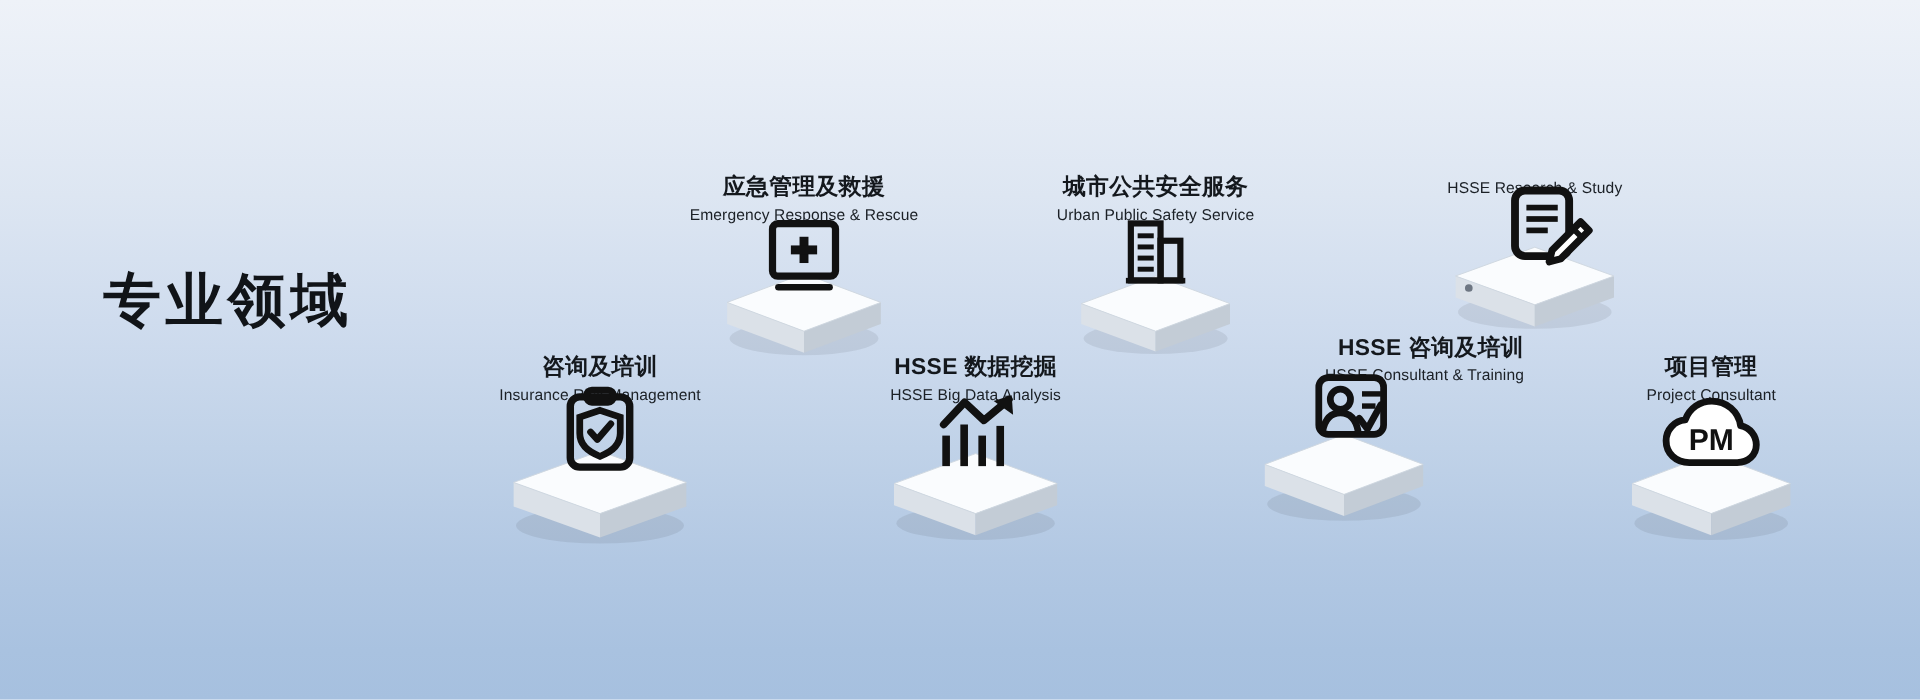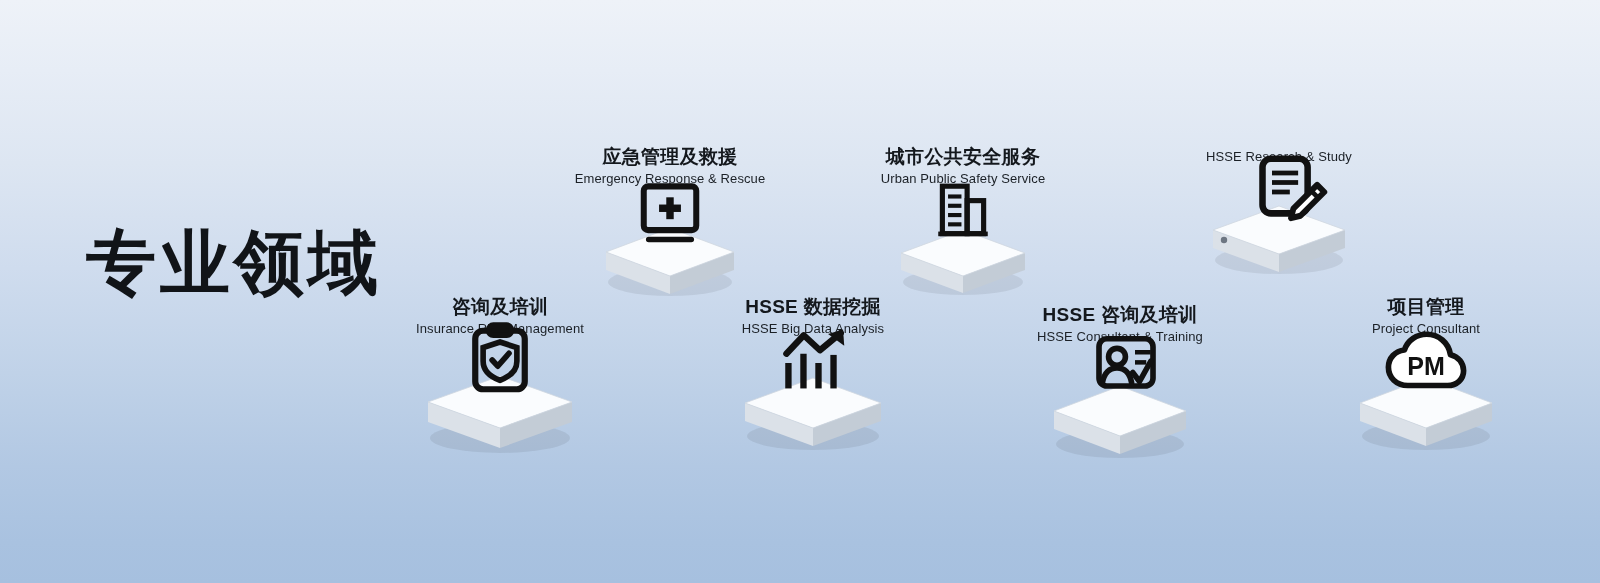--- a/index.html
+++ b/index.html
@@ -26,21 +26,21 @@
         #a9c2e0 93%,
         #a6c0df 100%);
     overflow: hidden;
   }
 
   
   .page-title {
     position: absolute;
     left: 86px;
     top: 228px;
-    font-size: 70px;
+    font-size: 48px;
     font-weight: 700;
     letter-spacing: 4px;
     color: #111418;
     line-height: 1;
     white-space: nowrap;
   }
 
   
   .item {
     position: absolute;
@@ -192,21 +192,21 @@
         <rect x="8" y="32" width="5.5" height="22" fill="#111"></rect>
         <rect x="21" y="24" width="5.5" height="30" fill="#111"></rect>
         <rect x="34" y="32" width="5.5" height="22" fill="#111"></rect>
         <rect x="47" y="25" width="5.5" height="29" fill="#111"></rect>
         <polyline points="9,24 24,8 38,21 56,6" fill="none" stroke="#111" stroke-width="5.5" stroke-linecap="round" stroke-linejoin="round"></polyline>
         <polygon points="58,3 59,17 45,7" fill="#111"></polygon>
       </svg>
     </div>
   </div>
 
-  <div class="item" style="left:1120px; top:304px;">
+  <div class="item" style="left:1120px; top:280px;text-align:right;">
     <div class="item-title">HSSE 咨询及培训</div>
     <div class="item-sub">HSSE Consultant &amp; Training</div>
     <div class="pedestal">
       <svg width="180" height="110" viewBox="0 0 180 110">
         <ellipse cx="90" cy="92" rx="64" ry="14" fill="#000" opacity="0.07"></ellipse>
         <polygon points="90,34 156,59 90,84 24,59" fill="#fafcfe"></polygon>
         <polygon points="24,59 90,84 90,102 24,77" fill="#dbe1e8"></polygon>
         <polygon points="90,84 156,59 156,77 90,102" fill="#c3ccd6"></polygon>
         <polygon points="90,34 156,59 90,84 24,59" fill="none" stroke="#cfd7e0" stroke-width="0.8"></polygon>
       </svg>

